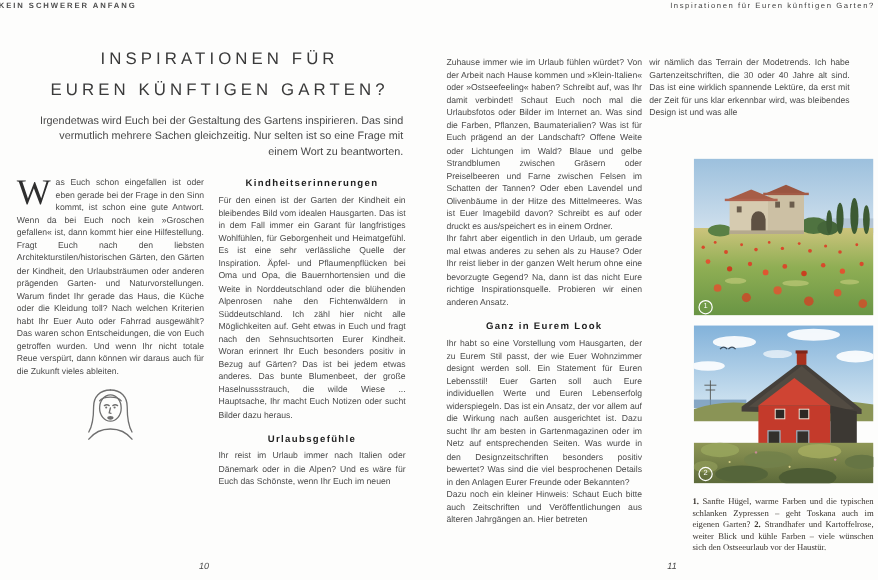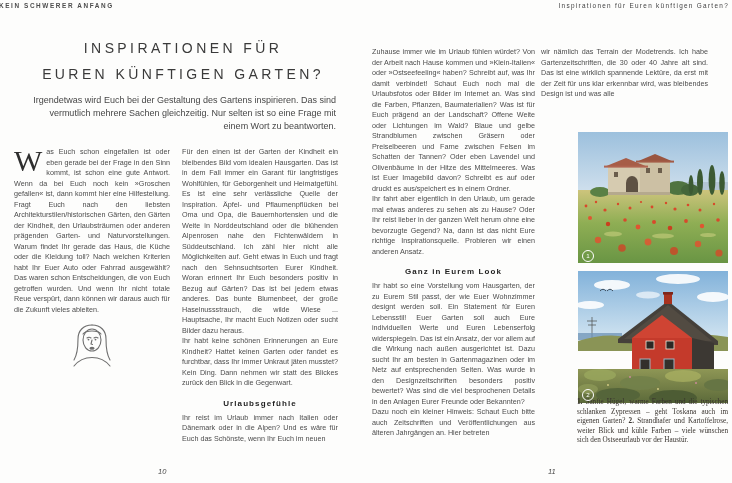--- a/index.html
+++ b/index.html
@@ -40,37 +40,37 @@
   }
   .subhead.mid{margin-top:9px;}
 
   .note-avatar{display:block;margin:8px auto 4px auto;}
   .note-box{
     border-top:2px dotted #9a9a9a;border-bottom:2px dotted #9a9a9a;
     padding:7px 1px;margin-top:3px;
     font-style:italic;font-size:7.5px;line-height:10.6px;text-align:left;color:#4c4c4c;
   }
 
-  .folio{position:absolute;top:467px;width:24px;font-size:7.5px;color:#4a4a4a;font-style:italic;}
+  .folio{position:absolute;top:467px;width:24px;text-align:center;font-size:7.5px;color:#4a4a4a;font-style:italic;}
   .folio.left{left:158px;}
   .folio.right{left:548px;}
 
   .photo{position:absolute;left:578px;width:150px;overflow:hidden;}
   .photo-1{top:132px;height:131px;}
   .photo-2{top:271px;height:132px;}
   .photo svg{display:block;}
   .photo-badge{
     position:absolute;width:10px;height:10px;border:1px solid #fff;border-radius:50%;
     color:#fff;font-size:6.2px;line-height:10px;text-align:center;z-index:3;
   }
   .badge-1{left:582px;top:250px;}
   .badge-2{left:582px;top:389px;}
 
   .caption{
-    position:absolute;left:577px;top:398px;width:151px;
+    position:absolute;left:577px;top:414px;width:151px;
     font-family:"Liberation Serif",serif;font-size:7.2px;line-height:9.6px;
     text-align:justify;color:#38332e;
   }
   .caption b{font-weight:bold;color:#2c2archive823;}
 </style>
 </head>
 <body>
 
 <div class="running-head left">KEIN SCHWERER ANFANG</div>
 
@@ -97,22 +97,22 @@
         <path d="M23 17 l-1 4 l1.5 0.5"></path>
       </g>
       <circle cx="19.5" cy="16.6" r="0.9" fill="#6f6f6f"></circle>
       <circle cx="26.5" cy="16.6" r="0.9" fill="#6f6f6f"></circle>
       <ellipse cx="23" cy="25.2" rx="2.6" ry="1.5" fill="#6f6f6f"></ellipse>
     </svg>
 
   </div>
 
   <div class="col c2">
+    <div class="subhead">Kindheitserinnerungen</div>
     <p>Für den einen ist der Garten der Kindheit ein bleibendes Bild vom idealen Hausgarten. Das ist in dem Fall immer ein Garant für langfristiges Wohlfühlen, für Geborgenheit und Heimatgefühl. Es ist eine sehr verlässliche Quelle der Inspiration. Äpfel- und Pflaumenpflücken bei Oma und Opa, die Bauernhortensien und die Weite in Norddeutschland oder die blühenden Alpenrosen nahe den Fichtenwäldern in Süddeutschland. Ich zähl hier nicht alle Möglichkeiten auf. Geht etwas in Euch und fragt nach den Sehnsuchtsorten Eurer Kindheit. Woran erinnert Ihr Euch besonders positiv in Bezug auf Gärten? Das ist bei jedem etwas anderes. Das bunte Blumenbeet, der große Haselnussstrauch, die wilde Wiese ... Hauptsache, Ihr macht Euch Notizen oder sucht Bilder dazu heraus.</p>
-    <p>Ihr habt keine schönen Erinnerungen an Eure Kindheit? Hattet keinen Garten oder fandet es furchtbar, dass Ihr immer Unkraut jäten musstet? Kein Ding. Dann nehmen wir statt des Blickes zurück den Blick in die Gegenwart.</p>
     <div class="subhead mid">Urlaubsgefühle</div>
     <p>Ihr reist im Urlaub immer nach Italien oder Dänemark oder in die Alpen? Und es wäre für Euch das Schönste, wenn Ihr Euch im neuen</p>
   </div>
 </div>
 
 <div class="folio left">10</div>
 
 <div class="running-head right">Inspirationen für Euren künftigen Garten?</div>
 
 <div class="cols-right">

